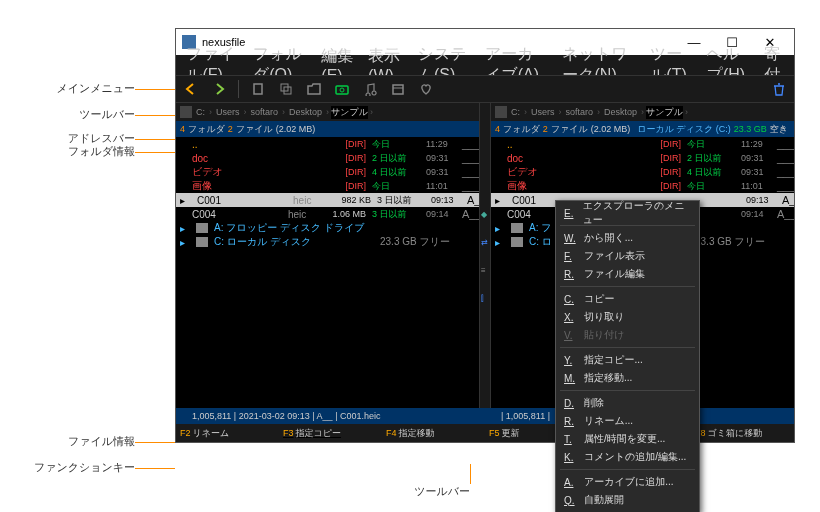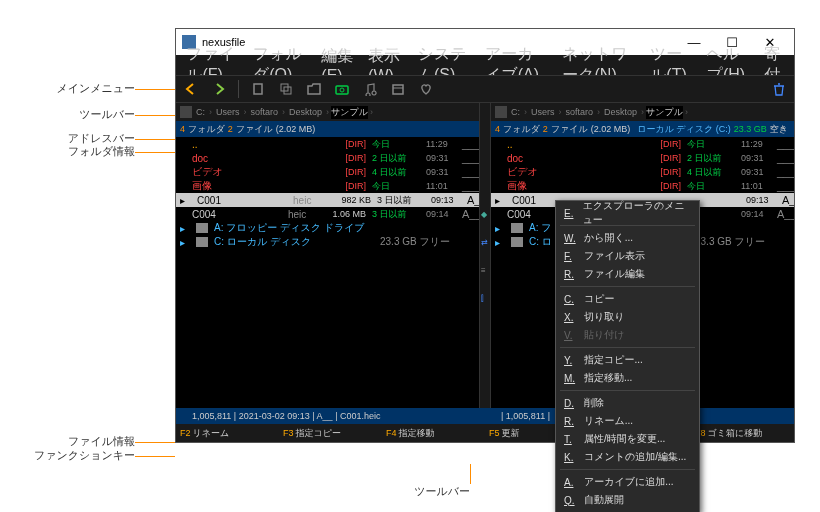--- a/index.html
+++ b/index.html
@@ -9,21 +9,21 @@
 .ann-main { top: 57px; left: 20px; width: 115px; }
 .ann-main::after { width: 40px; }
 .ann-tool { top: 83px; left: 20px; width: 115px; }
 .ann-tool::after { width: 40px; }
 .ann-addr { top: 107px; left: 20px; width: 115px; }
 .ann-addr::after { width: 40px; }
 .ann-folder { top: 120px; left: 20px; width: 115px; }
 .ann-folder::after { width: 40px; }
 .ann-fileinfo { top: 410px; left: 20px; width: 115px; }
 .ann-fileinfo::after { width: 40px; }
-.ann-func { top: 424px; left: 20px; width: 115px; }
+.ann-func { top: 436px; left: 20px; width: 115px; }
 .ann-func::after { width: 40px; }
 .ann-tool2 { top: 460px; left: 410px; width: 60px; text-align: right; }
 .ann-tool2::after { width: 1px; height: 20px; top: -20px; left: 100%; background: #ff8c00; }
 
 .window { position: absolute; left: 175px; top: 28px; width: 620px; height: 415px; background: #1a1a1a; border: 1px solid #555; display: flex; flex-direction: column; }
 .titlebar { height: 26px; background: #fff; display: flex; align-items: center; padding: 0 6px; color: #000; }
 .titlebar .app-icon { width: 14px; height: 14px; background: #3a6ea5; margin-right: 6px; }
 .titlebar .title { flex: 1; font-size: 11px; }
 .win-controls { display: flex; gap: 2px; }
 .win-btn { width: 36px; height: 22px; display: flex; align-items: center; justify-content: center; font-size: 13px; cursor: pointer; }
@@ -381,21 +381,21 @@
 
   <div style="display:flex">
     <div class="statusbar" style="flex:1">1,005,811 | 2021-03-02 09:13 | A__ | C001.heic</div>
     <div class="statusbar" style="flex:1">| 1,005,811 |</div>
   </div>
   <div class="funcbar" id="funcbar">
       <div class="func-key" style="flex: 1 1 0%;">
         <span class="fk">F2</span>
         <span class="fl">リネーム</span>
       </div>
-      <div class="func-key" style="flex: 1 1 0%;">
+      <div class="func-key" style="flex: 1 1 0%; text-decoration: underline;">
         <span class="fk">F3</span>
         <span class="fl">指定コピー</span>
       </div>
       <div class="func-key" style="flex: 1 1 0%;">
         <span class="fk">F4</span>
         <span class="fl">指定移動</span>
       </div>
       <div class="func-key" style="flex: 1 1 0%;">
         <span class="fk">F5</span>
         <span class="fl">更新</span>

